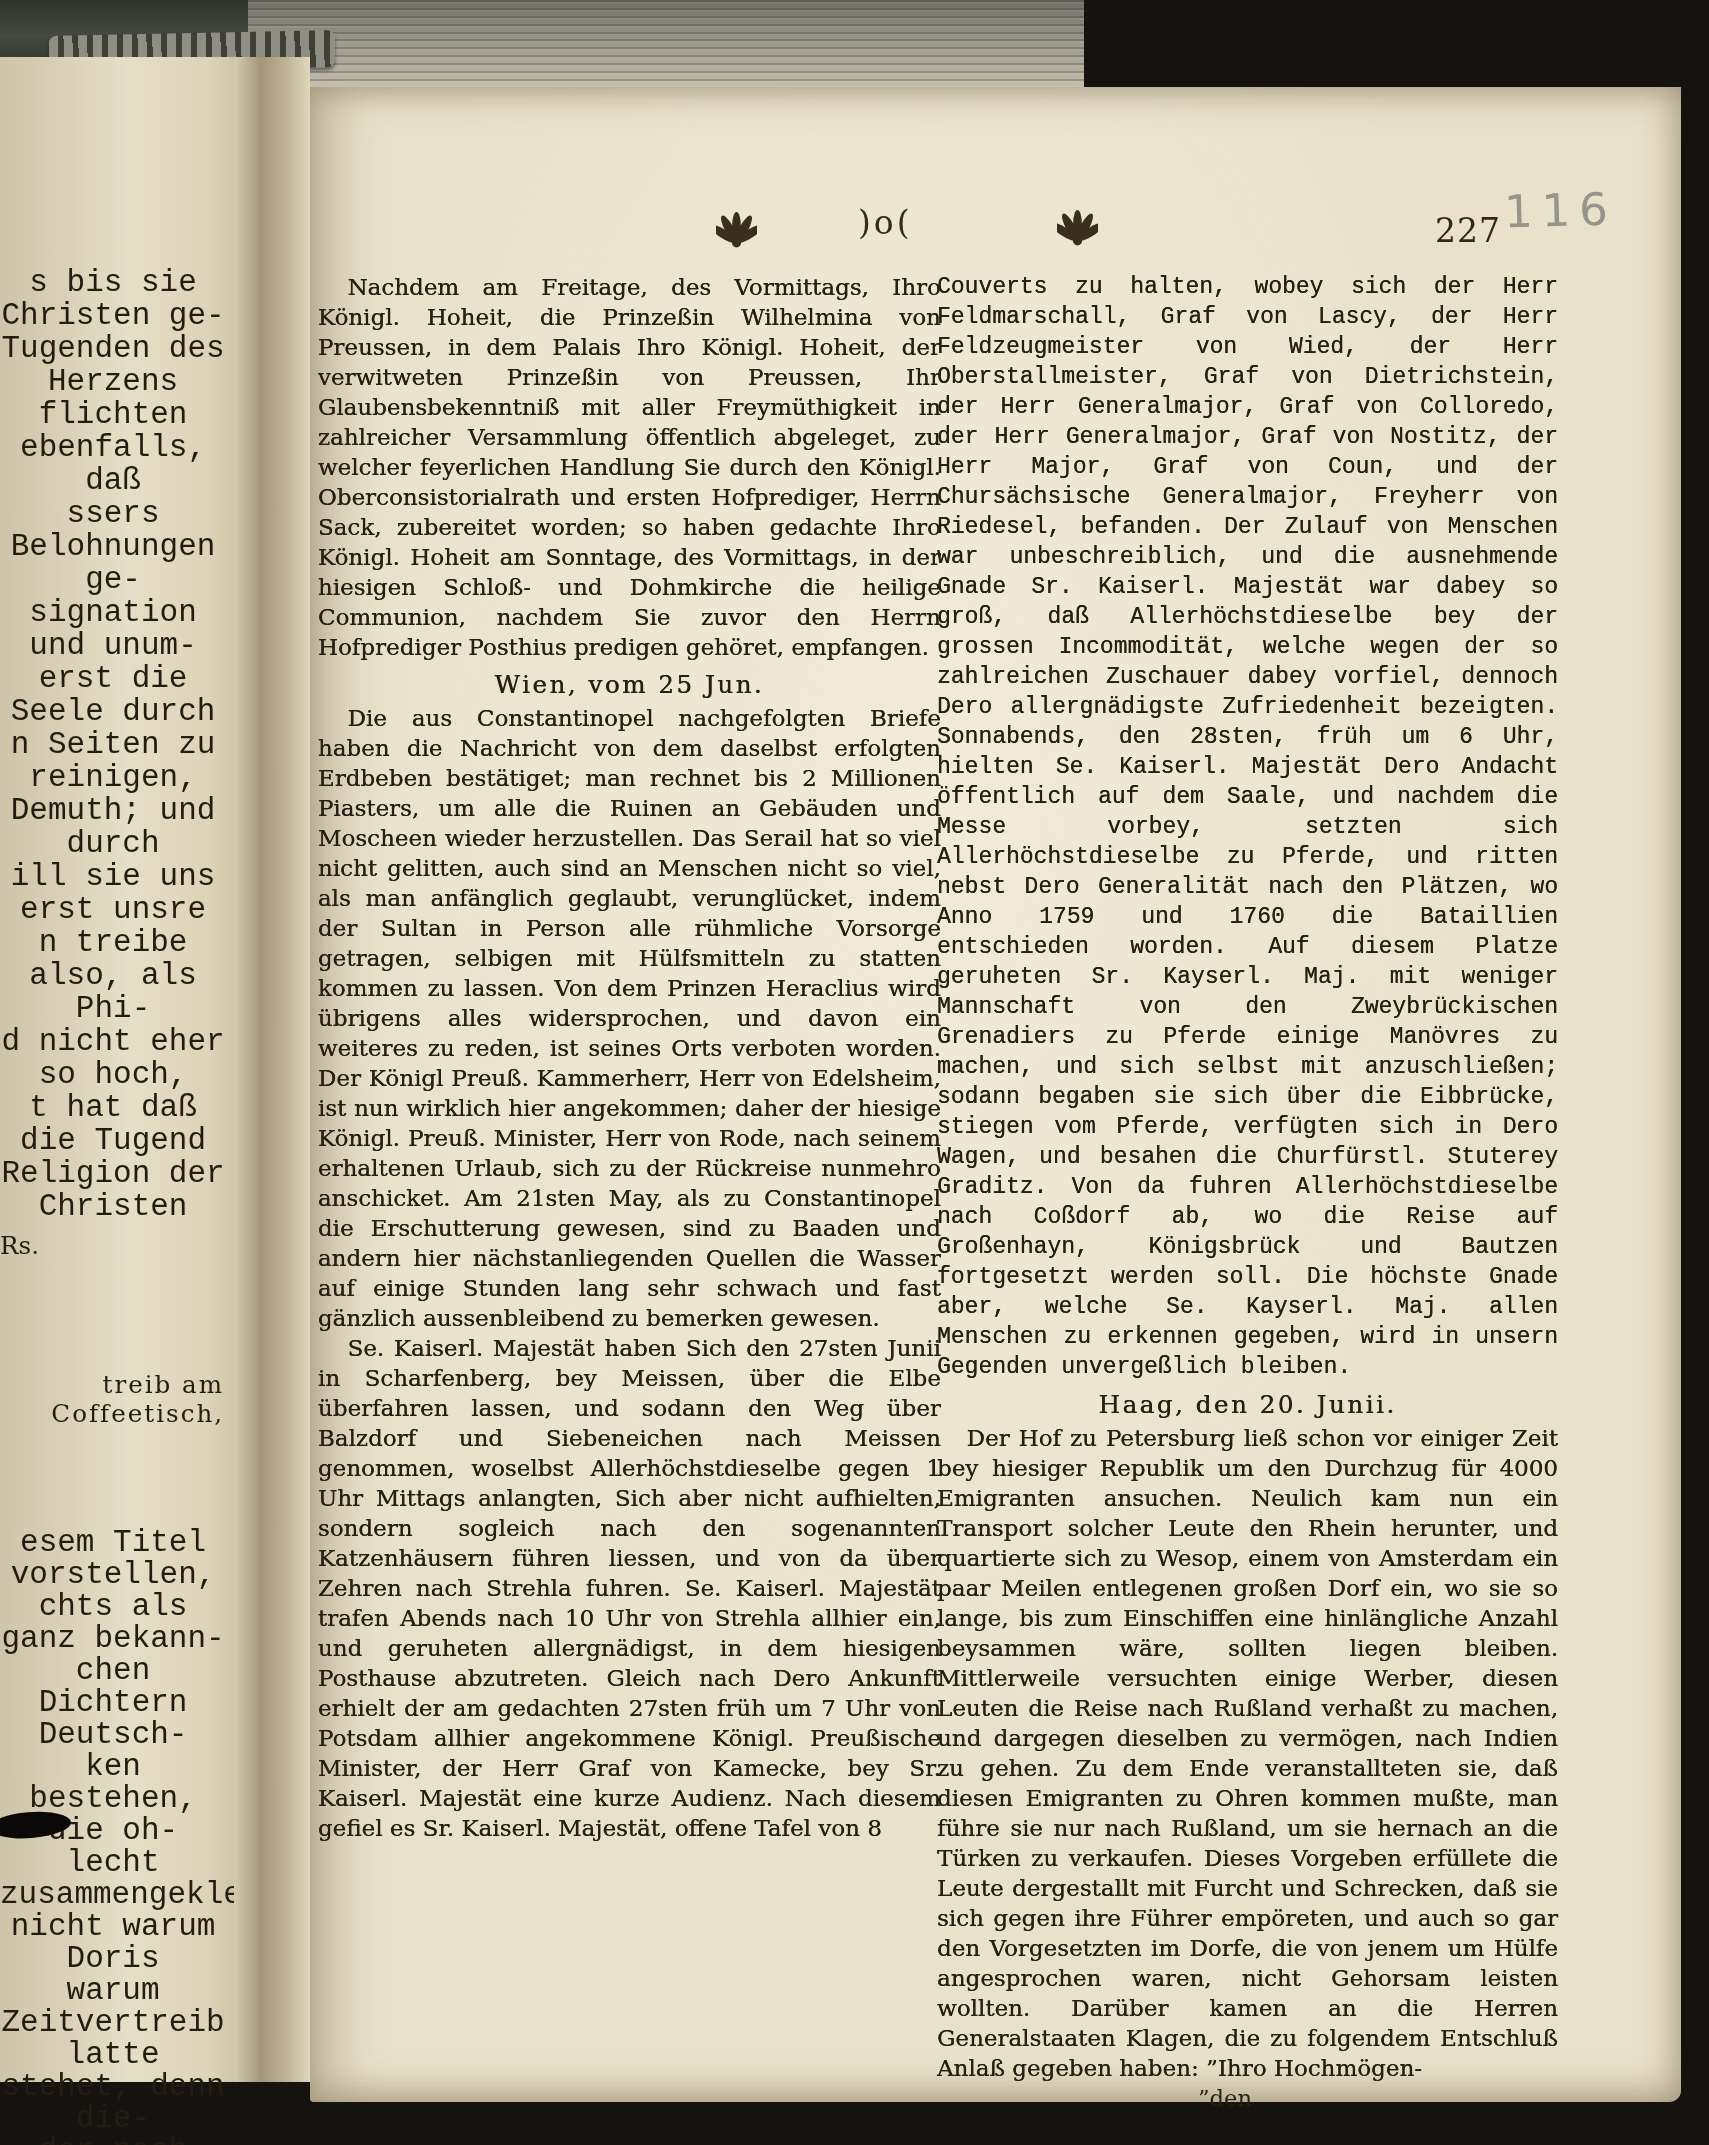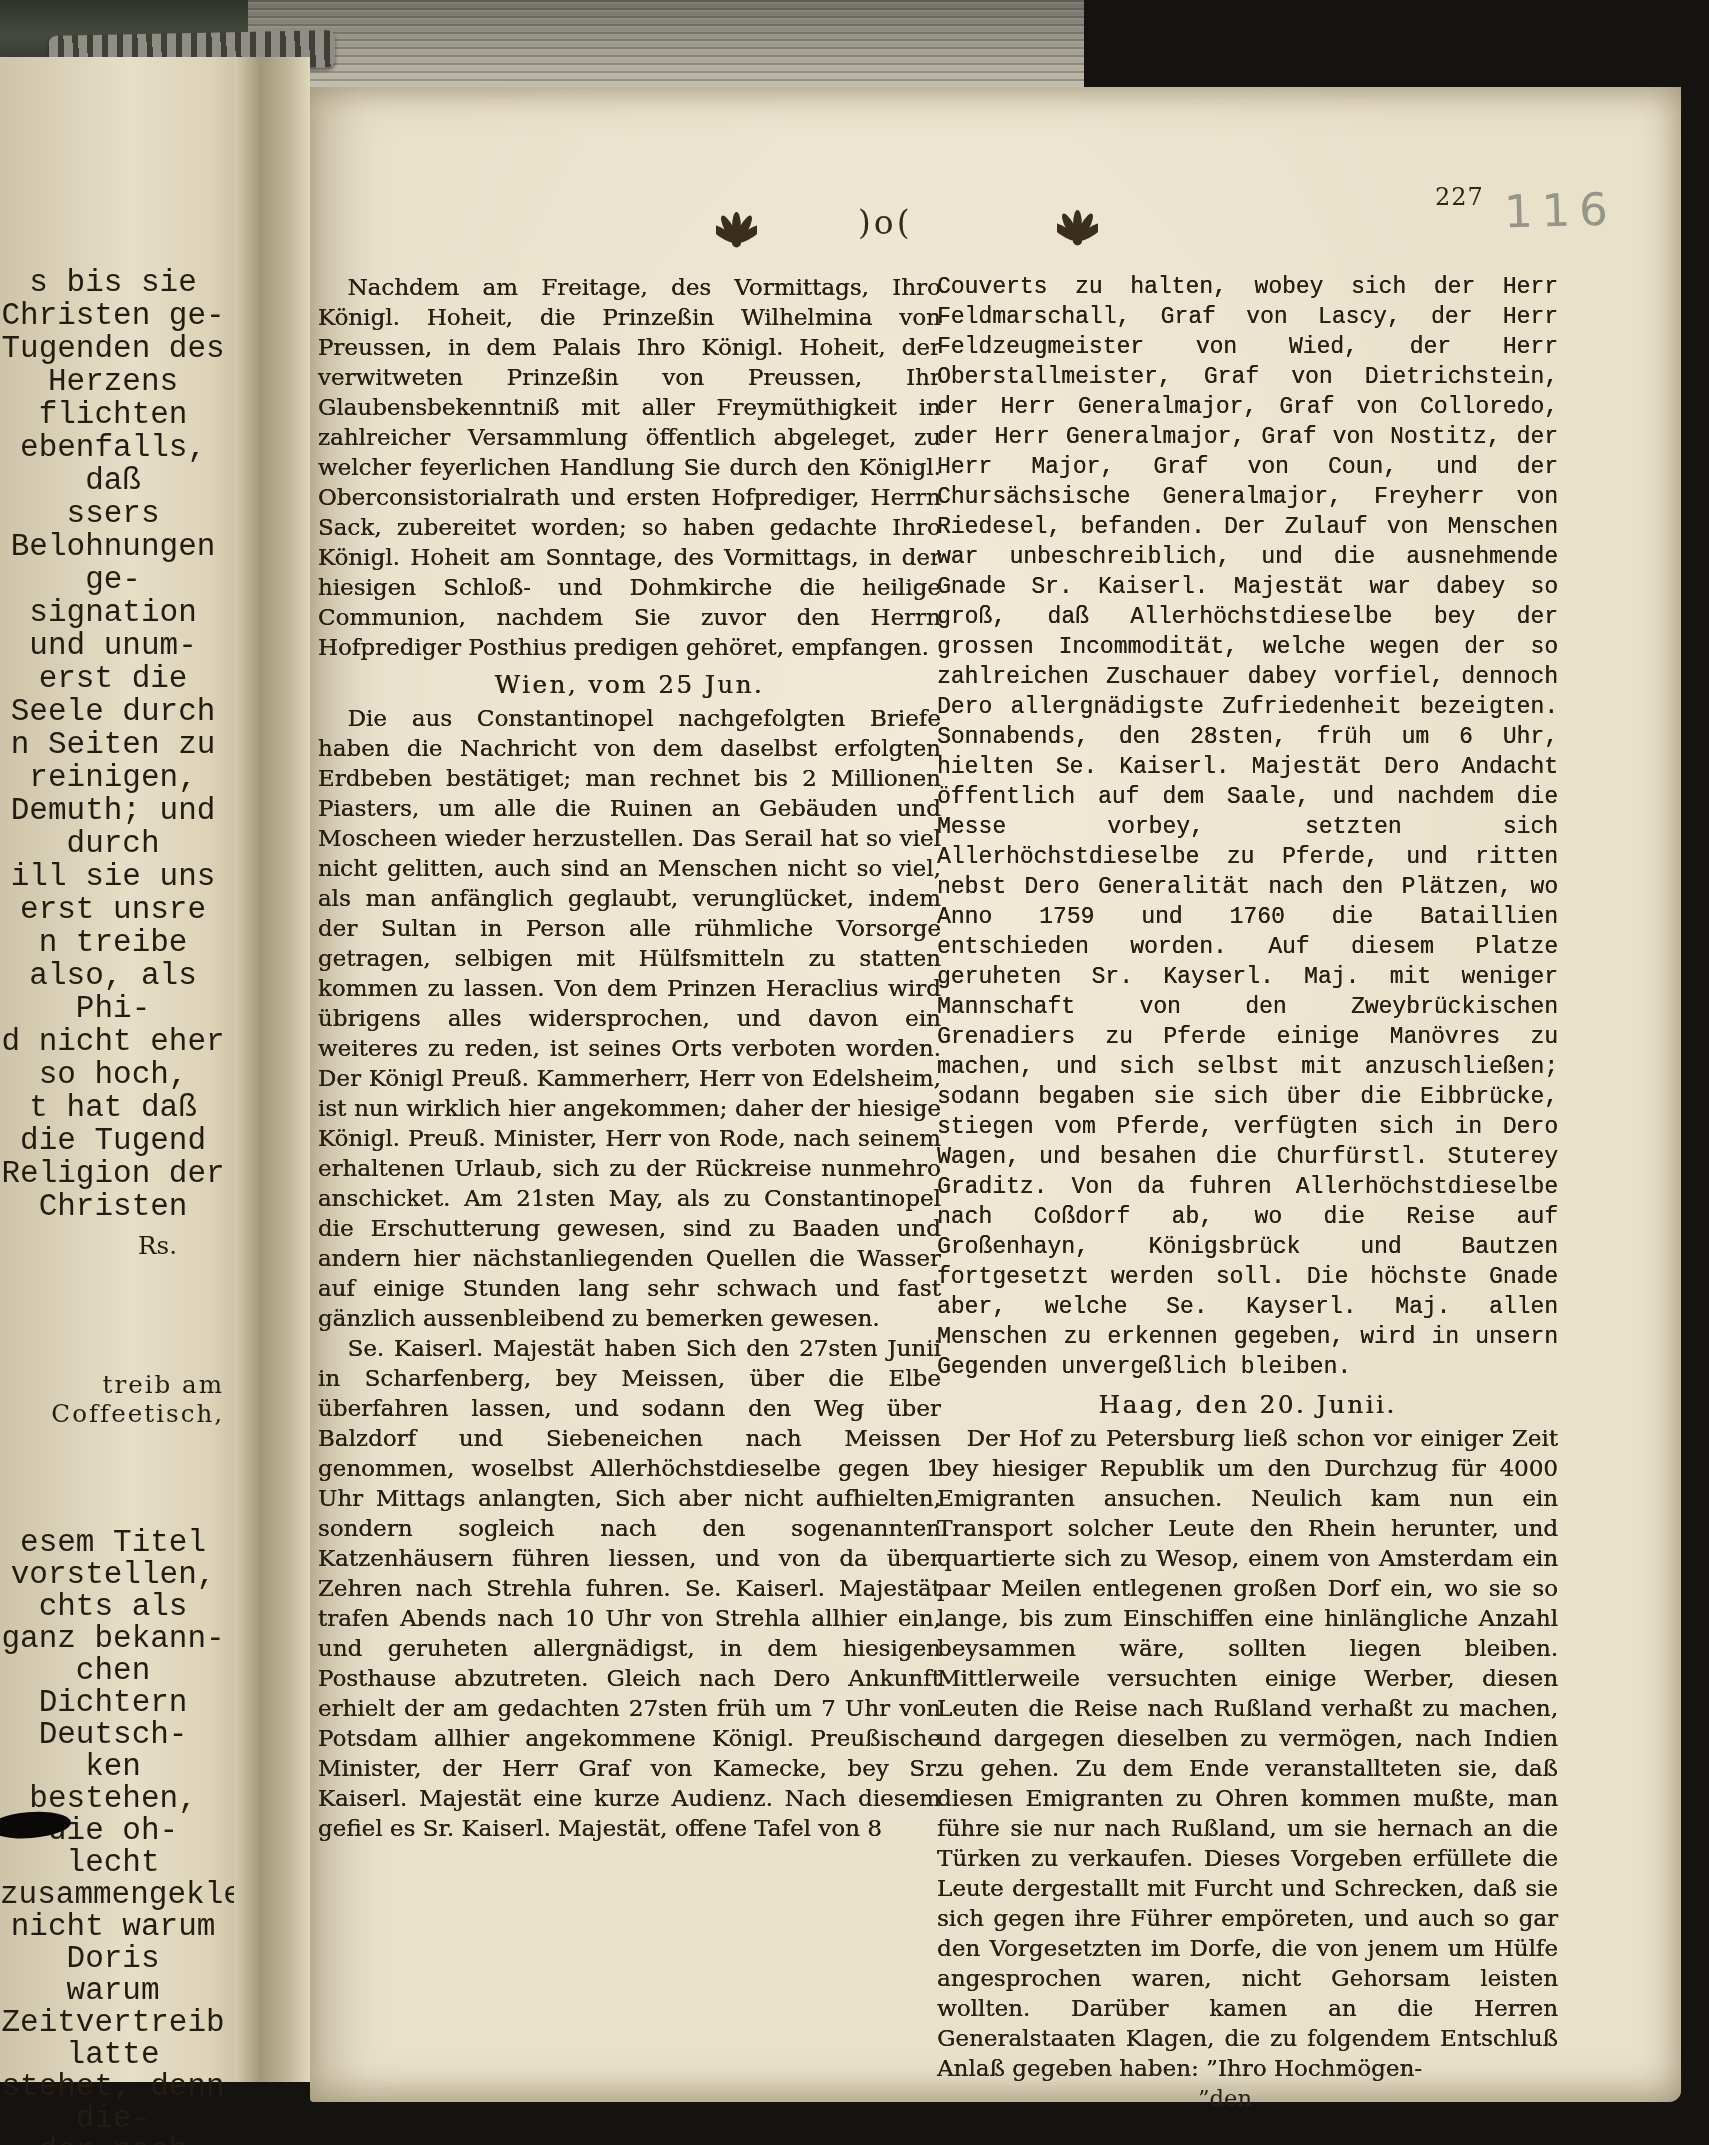--- a/index.html
+++ b/index.html
@@ -32,21 +32,21 @@
     background:linear-gradient(90deg,#cdc4a9,#e6dec6 55%,#dcd3b8 90%,#cfc5a8);
     color:#241c10;
   }
   .left-frag{
     white-space:pre-line;text-align:center;
     font-size:31px;line-height:33px;
     padding-right:7.9px;
     font-family:Liberation Mono, monospace;
   }
   .left-frag.block1{margin-top:209px;}
-  .left-sig{text-align:right;padding-right:57px;font-size:24.6px;margin-top:7.9px;}
+  .left-sig{text-align:left;padding-right:57px;font-size:24.6px;margin-top:7.9px;}
   .left-heading{
     text-align:right;padding-right:9.9px;font-size:24.6px;letter-spacing:2px;
     margin-top:110px;
   }
   .left-frag.block2{margin-top:99px;line-height:32px;}
   .ink-smudge{
     position:absolute;left:-7.9px;top:1755px;width:79px;height:25.6px;
     background:#0b0907;border-radius:45% 55% 50% 50%;transform:rotate(-5deg);
   }
   
@@ -69,21 +69,21 @@
     color:#271f12;
   }
   .ornament{position:absolute;width:41px;height:41px;}
   .ornament.o1{left:406px;top:122px;}
   .ornament.o2{left:747px;top:120px;}
   .header-mark{
     position:absolute;left:548px;top:116px;font-size:33px;letter-spacing:3px;
     color:#362b19;
   }
   .page-number{
-    position:absolute;left:1125px;top:96px;font-size:24px;color:#33271696;
+    position:absolute;left:1125px;top:124px;font-size:33px;color:#33271696;
     color:#332716;letter-spacing:1px;
   }
   .stamp-number{
     position:absolute;left:1194px;top:97px;font-size:45px;
     font-family:"DejaVu Sans", sans-serif;color:#8e8d84;letter-spacing:8.9px;
     transform:rotate(-1.5deg);opacity:.9;
   }
   .col{position:absolute;top:185px;}
   .col-left{left:7.9px;width:623px;}
   .col-right{left:627px;width:621px;}

